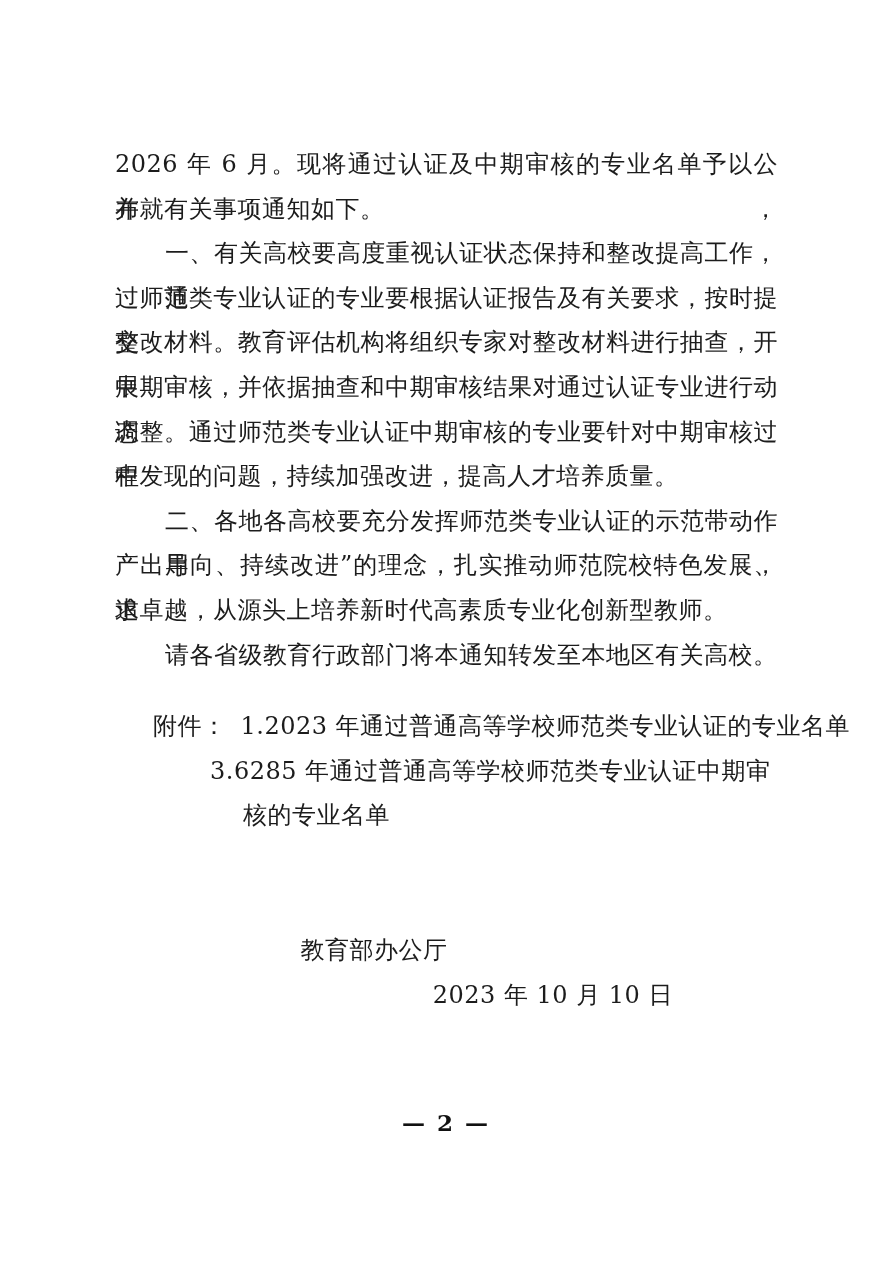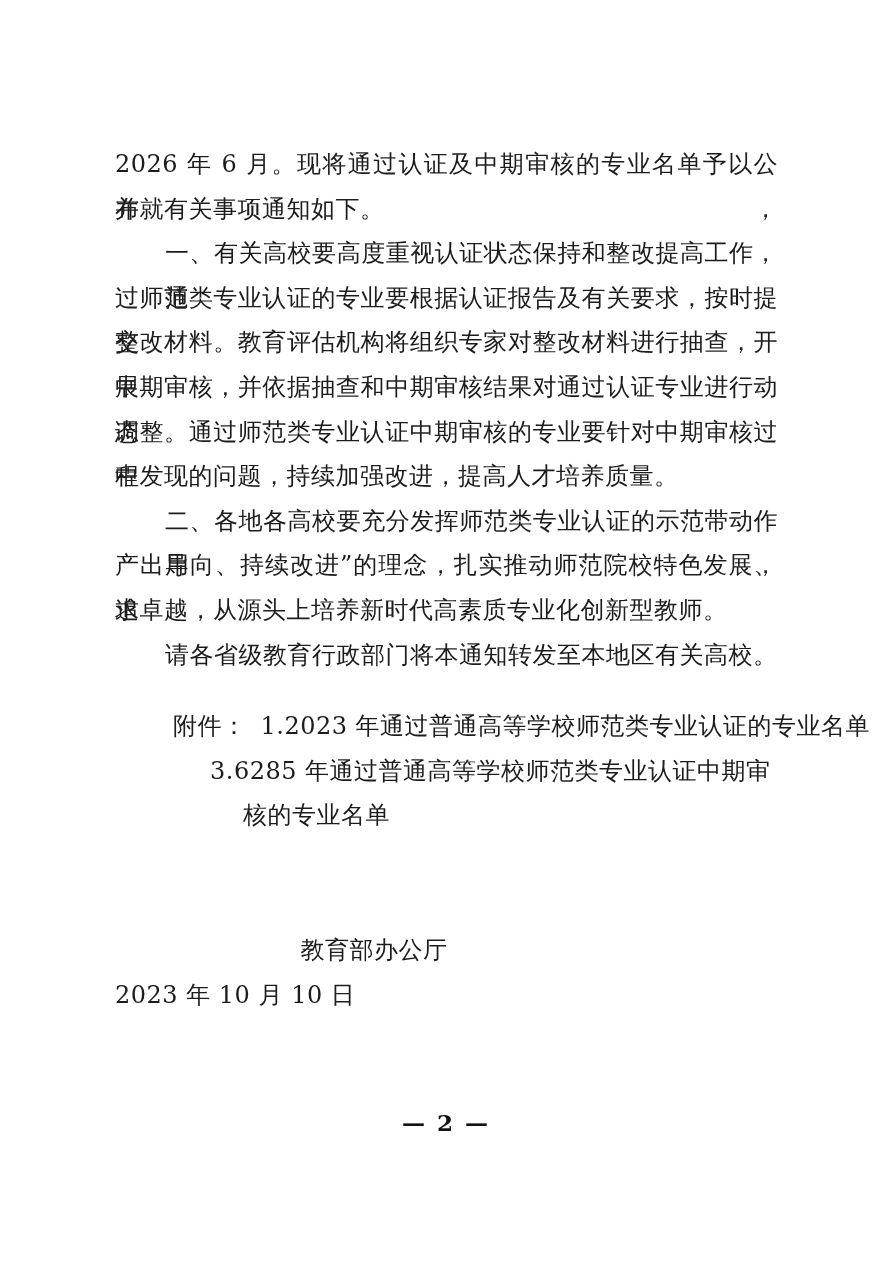--- a/index.html
+++ b/index.html
@@ -34,29 +34,30 @@
     white-space: normal;
     text-align: justify;
     text-align-last: justify;
     text-justify: inter-character;
   }
   .line.indent2 { padding-left: 50px; }
   .attachments { margin-top: 27px; }
   .att-0 { padding-left: 38px; }
   .att-1 { padding-left: 95px; }
   .att-2 { padding-left: 128px; }
-  .att-label { display: inline; margin-left: 20px; }
+  .att-label { display: inline; }
   .att-item { display: inline; margin-left: 14px; text-align: center; }
   .att-1 .att-item, .att-2 .att-item { margin-left: 0; }
   .signature { margin-top: 90px; }
   .sig-org {
     text-align: center;
     padding-right: 145px;
   }
   .sig-date {
+    text-align: right;
     padding-right: 105px;
   }
   .footer {
     position: absolute;
     top: 1108px;
     left: 0;
     width: 892px;
     text-align: center;
     font-size: 23px;
     line-height: 30px;

